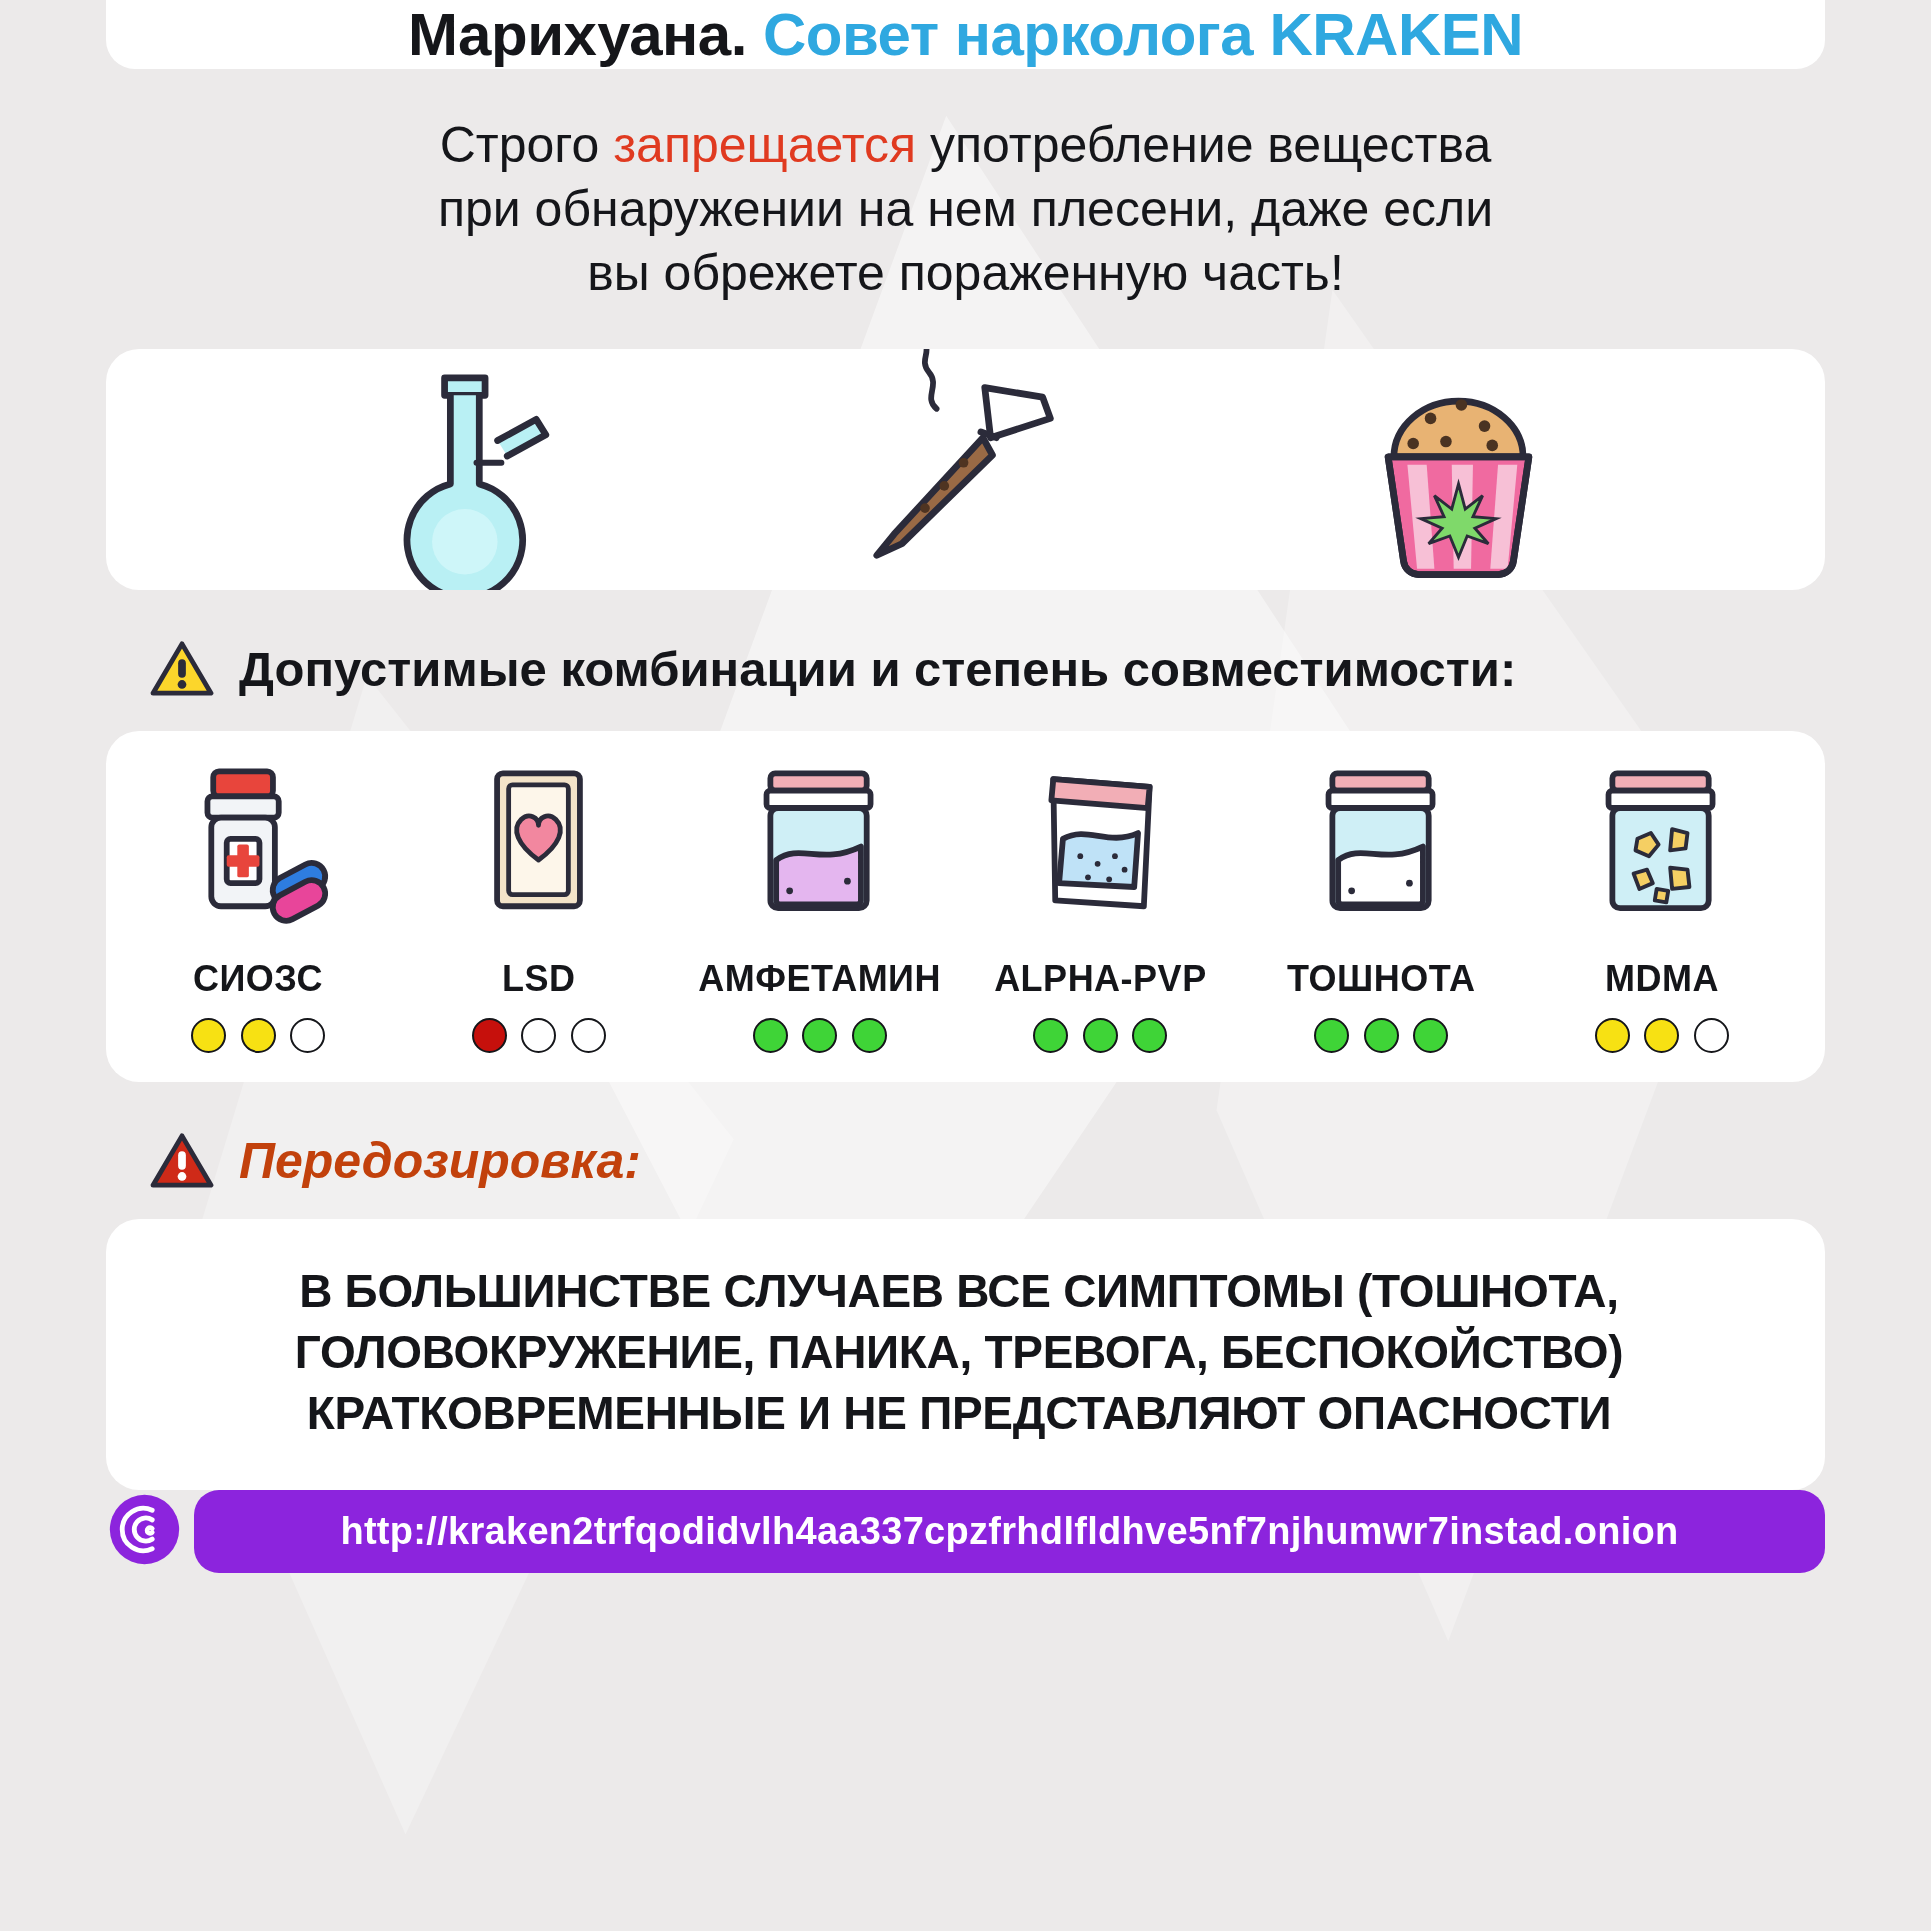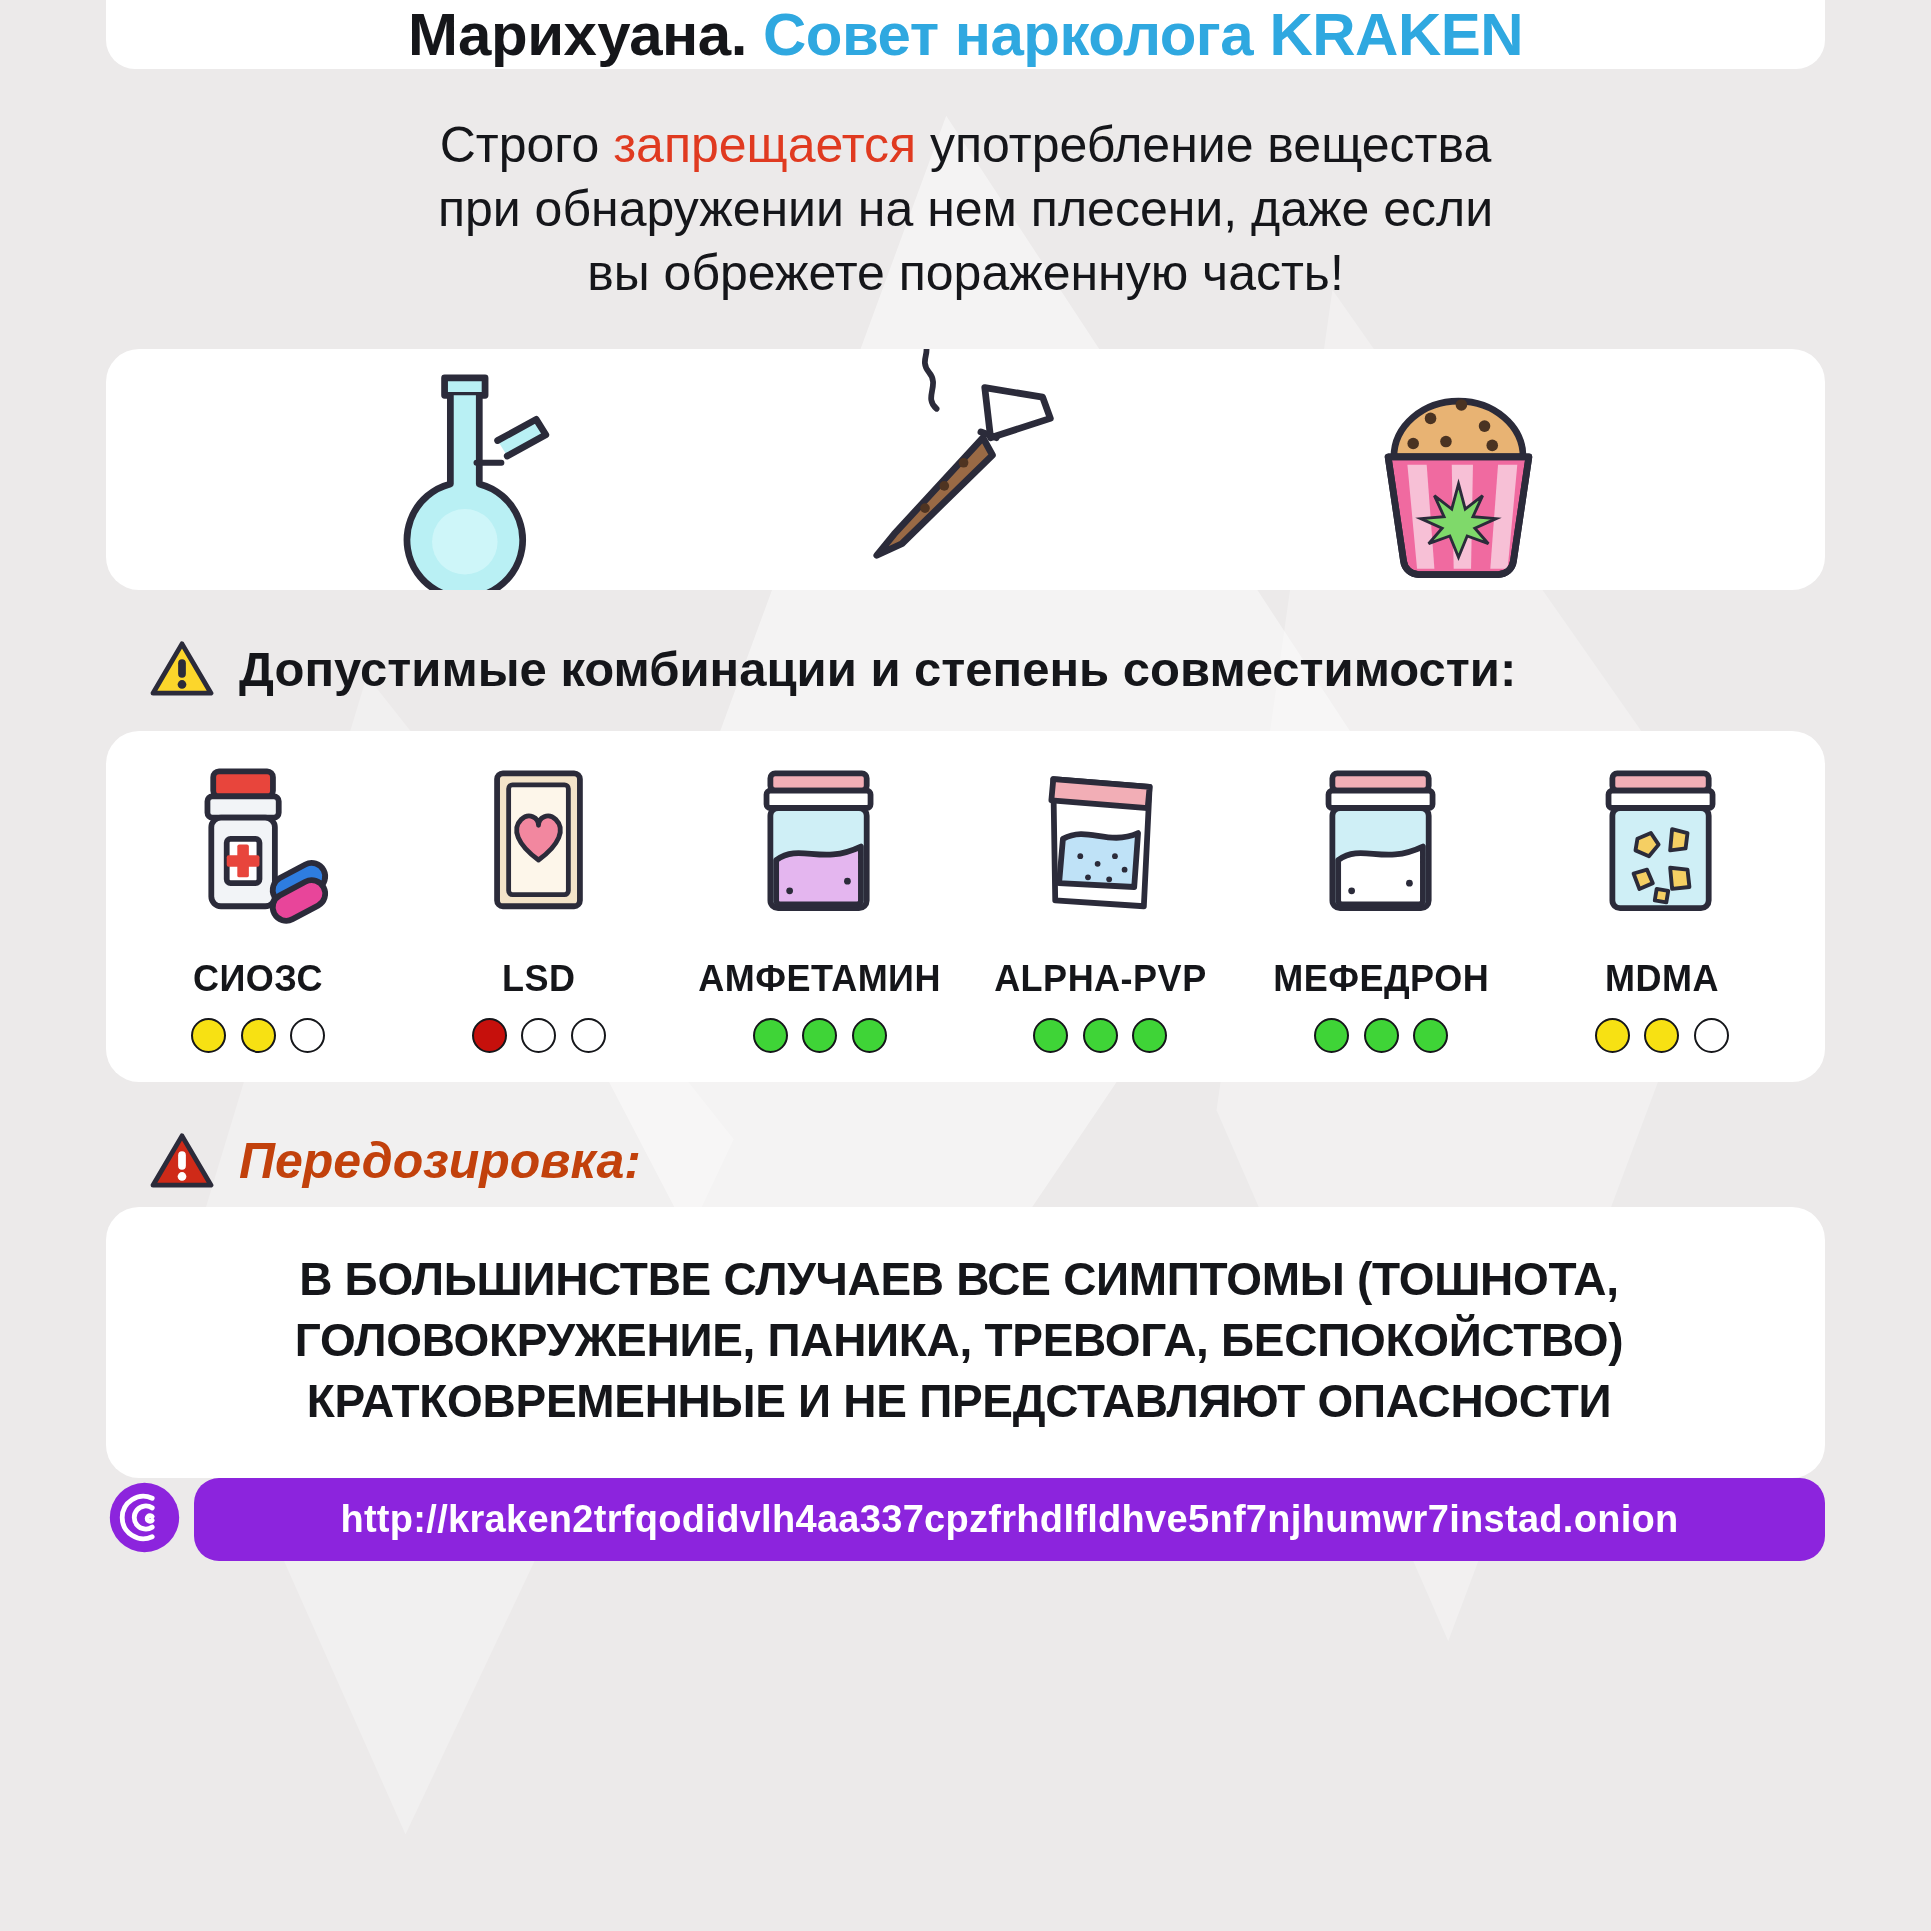--- a/index.html
+++ b/index.html
@@ -117,21 +117,21 @@
     width: 35px; height: 35px; border-radius: 50%;
     border: 2.9px solid #15161a;
     background: #ffffff;
   }
   .dot.green { background: #3fd437; }
   .dot.yellow { background: #f7e113; }
   .dot.red { background: #c6100c; }
 
   
   .od-card {
-    margin-top: 17px;
+    margin-top: 29px;
     background: #ffffff;
     border-radius: 33px;
     padding: 42px 52px 46px 39px;
     text-align: center;
   }
   .od-text {
     font-size: 46px;
     font-weight: bold;
     line-height: 1.33;
     color: #15161a;
@@ -360,21 +360,21 @@
             <rect x="40" y="36" width="108" height="18" rx="4" fill="#ffffff"></rect>
             <rect x="44" y="54" width="100" height="104" rx="8" fill="#cfeff6"></rect>
             <path d="M50 108 c26 -18 46 6 88 -14 v56 a4 4 0 0 1 -4 4 H54 a4 4 0 0 1 -4 -4 z" fill="#ffffff"></path>
           </g>
           <g fill="#2b2b3a">
               <circle cx="64" cy="140" r="3.5"></circle>
               <circle cx="124" cy="132" r="3.5"></circle>
             </g>
         </svg>
       </div>
-      <div class="name">МЕФЕДРОН</div>
+      <div class="name">ТОШНОТА</div>
       <div class="dots">
         <span class="dot green"></span>
         <span class="dot green"></span>
         <span class="dot green"></span>
       </div>
     </div>
 
     <div class="combo">
       <div class="art">
         <svg width="183" height="183" viewBox="0 0 190 190">

